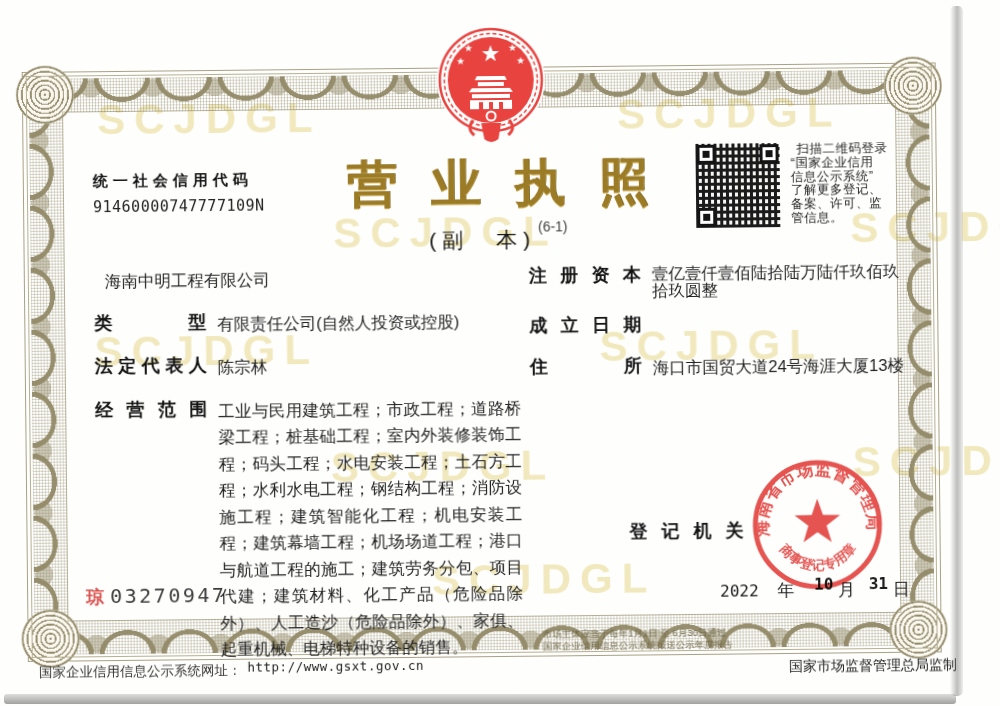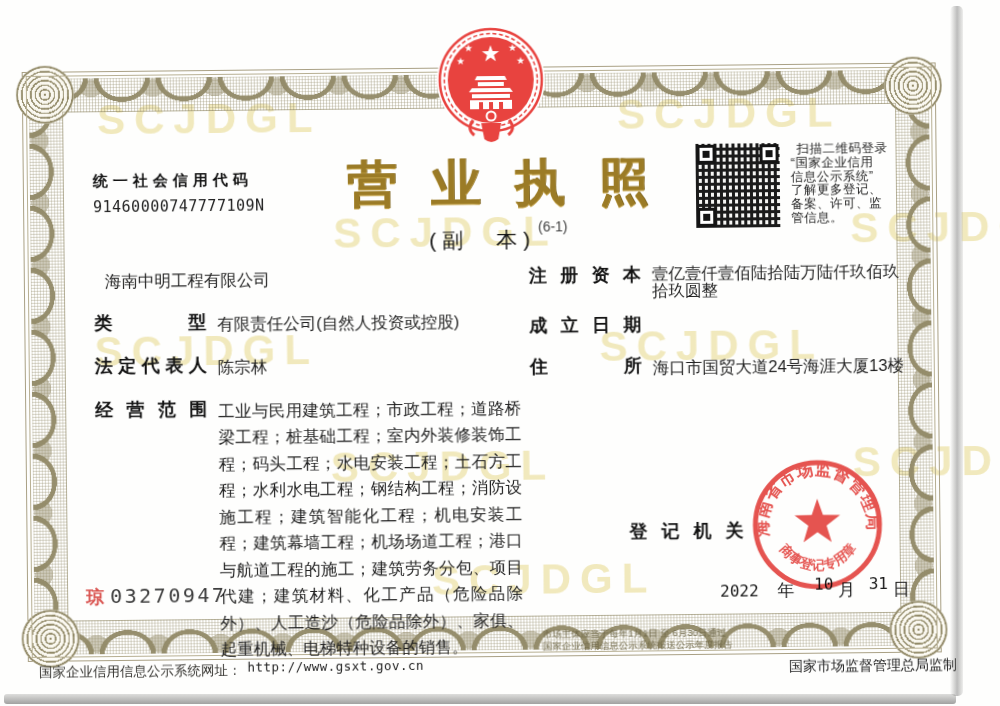--- a/index.html
+++ b/index.html
@@ -92,21 +92,21 @@
   .fields-right .frow{margin-bottom:13px;}
   .fvalue.capital{font-size:13.5px;line-height:17px;width:262px;padding-top:3px;}
   .fields-right .frow:nth-child(2){margin-bottom:17px;}
   .fields-right .fvalue{font-size:16.5px;}
 
   
   .reg-label{position:absolute;left:628px;top:521px;z-index:2;font-size:18px;font-weight:bold;
      letter-spacing:14px;color:#121212;}
   .date-line{position:absolute;left:718px;top:582px;z-index:2;font-size:17px;color:#1a1a1a;white-space:nowrap;}
   .date-line .num{font-family:"DejaVu Sans Mono",monospace;font-size:16px;text-align:right;}
-  .date-line .raised{position:relative;top:-6px;}
+  .date-line .raised{position:relative;top:-6px;font-weight:bold;}
   .date-line .u1{margin-left:14px;} .date-line .n2{margin-left:15px;} .date-line .n3{margin-left:9px;}
   .seal{position:absolute;left:736px;top:448px;z-index:4;mix-blend-mode:multiply;opacity:.9;}
 
   .serial{position:absolute;left:84px;top:580px;z-index:2;white-space:nowrap;}
   .serial .pfx{color:#d9534f;font-size:18px;font-weight:bold;margin-right:6px;}
   .serial .num{font-family:"DejaVu Sans Mono",monospace;font-size:20px;letter-spacing:2.5px;color:#3d3d3d;}
 
   
   .notice{position:absolute;left:540px;top:629px;z-index:4;font-size:9.5px;line-height:11.5px;
      color:#6e6748;opacity:.95;white-space:nowrap;}

